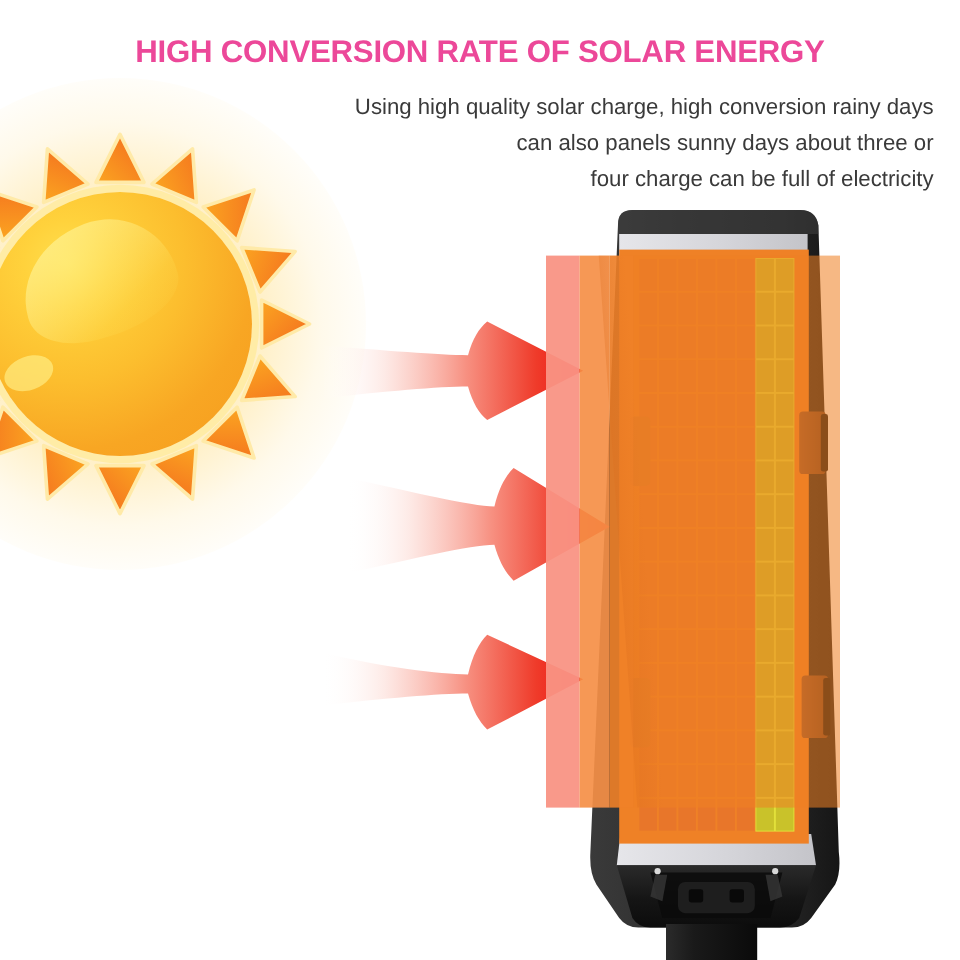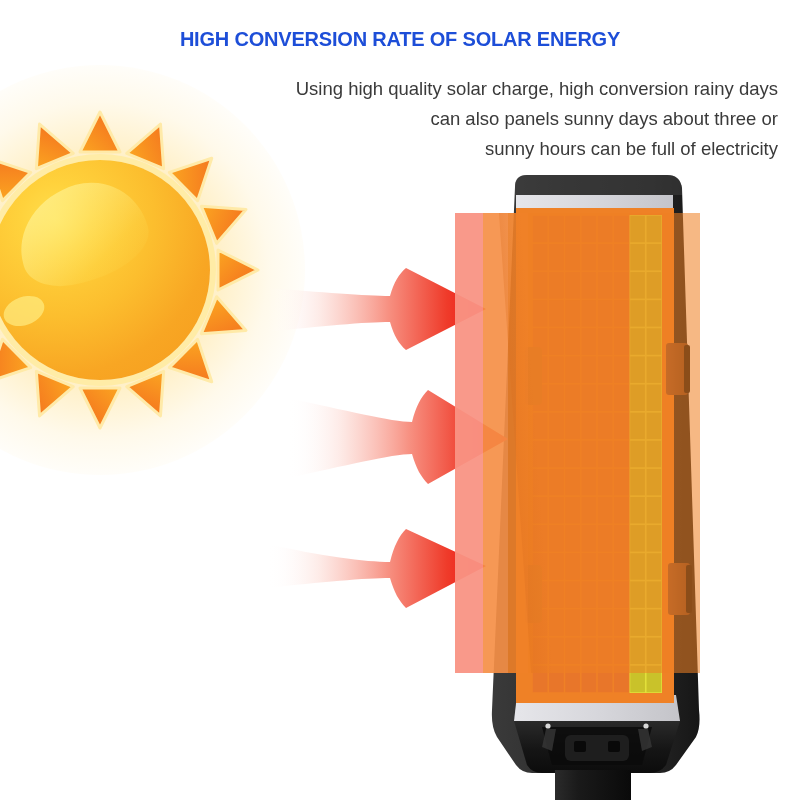--- a/index.html
+++ b/index.html
@@ -6,22 +6,22 @@
   body{
     width:800px;height:800px;position:relative;overflow:hidden;
     font-family:"Liberation Sans", sans-serif;
     background:#ffffff;
   }
   #stage{position:absolute;inset:0;width:800px;height:800px;overflow:hidden;}
 
   
   #title{
     position:absolute;left:0;top:28px;width:800px;text-align:center;
-    font-size:20px;font-weight:bold;letter-spacing:-0.2px;
-    color:#1d4ed8;font-family:"Liberation Sans", sans-serif;
+    font-size:26px;font-weight:bold;letter-spacing:-0.2px;
+    color:#ec4899;font-family:"Liberation Sans", sans-serif;
     white-space:nowrap;
   }
   #subtitle{
     position:absolute;right:22px;top:74px;width:600px;text-align:right;
     font-size:18.5px;line-height:30px;color:#3a3a3a;
     font-family:"Liberation Sans", sans-serif;
   }
   #subtitle div{white-space:nowrap;}
 
   
@@ -390,16 +390,16 @@
     <div class="band" style="left:28px; width:25px; background:#f58f46; opacity:.92"></div>
     <div class="band" style="left:53px; width:20px; background:#f08128; opacity:.90"></div>
     <div class="band" style="left:73px; width:172px; background:#ef8024; opacity:.56"></div>
     <div class="band" style="left:60px; width:22px; background:linear-gradient(90deg,rgba(220,110,30,.30),rgba(220,110,30,0)); transform:skewX(4deg)"></div>
   </div>
 
   <div id="title">HIGH CONVERSION RATE OF SOLAR ENERGY</div>
   <div id="subtitle">
     <div>Using high quality solar charge, high conversion rainy days</div>
     <div>can also panels sunny days about three or</div>
-    <div>sunny hours can be full of electricity</div>
+    <div>four charge can be full of electricity</div>
   </div>
 
 </div>
 
 </body></html>

